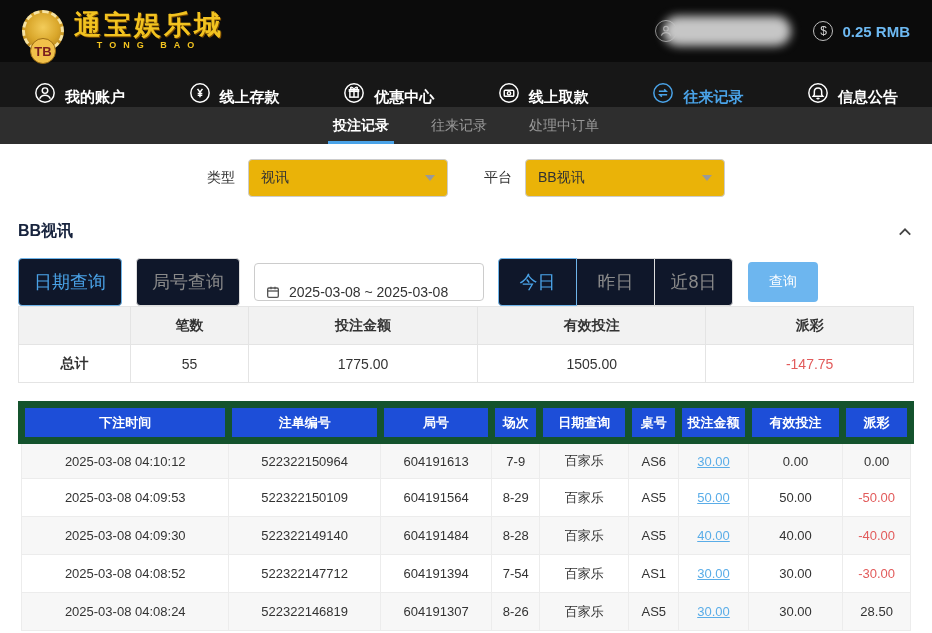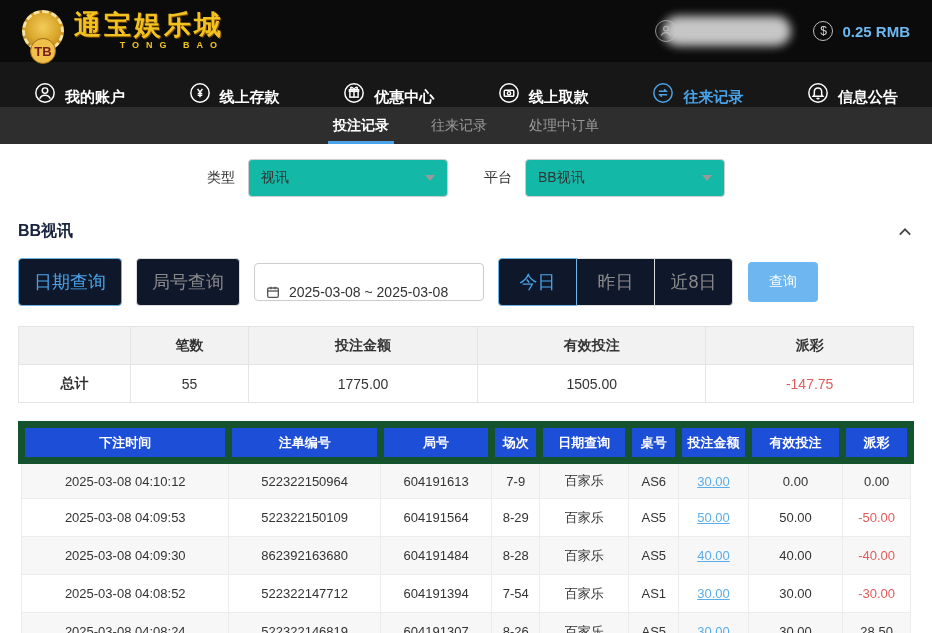--- a/index.html
+++ b/index.html
@@ -12,21 +12,21 @@
   .logo { display:flex; align-items:center; gap:10px; }
   .chip { width:42px; height:42px; border-radius:50%;
     background:radial-gradient(circle at 50% 40%, #f3cc5a 0%, #d9a62a 55%, #a8781a 100%);
     border:3px dashed #f7e3a1; display:flex; align-items:center; justify-content:center; }
   .chip span { font-size:13px; font-weight:bold; color:#7a1f1f; background:#f1c04a;
     border:1px solid #9c6d14; border-radius:50%; width:26px; height:26px;
     display:flex; align-items:center; justify-content:center;margin-top:40px; }
   .logo-text { display:flex; flex-direction:column; line-height:1.05; }
   .logo-cn { font-size:27px; font-weight:bold; color:#f2c320; letter-spacing:3px;
     text-shadow:1px 1px 0 #7a4a00; }
-  .logo-en { font-size:9px; font-weight:bold; color:#f2c320; letter-spacing:7px; margin-top:2px; text-align:right; }
+  .logo-en { font-size:9px; font-weight:bold; color:#f2c320; letter-spacing:7px; margin-top:2px; text-align:center; }
   .header-right { display:flex; align-items:center; }
   .profile-icon { width:22px; height:22px; border-radius:50%; border:1.5px solid #8a8a8a;
     display:flex; align-items:center; justify-content:center; color:#9a9a9a; position:relative; z-index:0;}
   .redacted { width:128px; height:30px; background:#c6c6c6; border-radius:15px;
     filter:blur(5px); margin-left:-14px; position:relative; z-index:1; }
   .dollar-icon { width:20px; height:20px; border-radius:50%; border:1.5px solid #bdbdbd;
     color:#d5d5d5; font-size:12px; display:flex; align-items:center; justify-content:center;
     margin-left:22px; }
   .balance { color:#6db9f2; font-size:15px; margin-left:9px; font-weight:bold; }
 
@@ -47,21 +47,21 @@
   .sub-tab.active::after { content:""; position:absolute; left:0; right:0; bottom:0;
     height:3px; background:#4aa3e8; }
 
   
   .content { padding:0 18px; }
 
   .filter-row { margin-top:15px; display:flex; align-items:center; justify-content:center; }
   .filter-label { font-size:14px; color:#333; margin-right:13px; }
   .dropdown { width:200px; height:38px; border:1px solid #ccc; border-radius:4px;
     display:flex; align-items:center; justify-content:space-between; padding:0 12px;
-    font-size:14px; color:#333; background:#14b8a6; cursor:pointer; }
+    font-size:14px; color:#333; background:#eab308; cursor:pointer; }
   .caret { width:0; height:0; border-left:5px solid transparent; border-right:5px solid transparent;
     border-top:6px solid #999; }
   .filter-gap { width:36px; }
 
   .section-header { margin-top:24px; display:flex; align-items:center; justify-content:space-between; }
   .section-title { font-size:16px; font-weight:bold; color:#17233d; }
   .chevron-up { color:#444; cursor:pointer; display:flex; }
 
   .toolbar { margin-top:16px; display:flex; align-items:center; }
   .btn { height:48px; border-radius:4px; background:#0f172a; font-size:18px; padding:0 15px;
@@ -75,21 +75,21 @@
   .quick-group { display:flex; margin-left:14px; }
   .quick-group .btn { border-radius:0; width:79px; padding:0; }
   .quick-group .btn:first-child { border-radius:4px 0 0 4px; }
   .quick-group .btn:last-child { border-radius:0 4px 4px 0; }
   .qg-active { border:1px solid #6fb5ea; color:#4aa3e8; z-index:1; }
   .qg-plain { border:1px solid #ddd; color:#8a8a8a; margin-left:-1px; }
   .btn-search { margin-left:15px; width:70px; height:40px; background:#6db6ef; color:#fff;
     border:none; font-size:14px; }
 
   
-  .summary-table { width:100%; margin-top:20px; border-collapse:collapse; font-size:14px; }
+  .summary-table { width:100%; border-collapse:collapse; font-size:14px; }
   .summary-table th, .summary-table td { border:1px solid #e4e4e4; height:38px;
     text-align:center; color:#333; }
   .summary-table th { background:#f2f2f2; font-weight:bold; }
   .summary-table td { background:#fff; }
 
   
   .detail-table { width:100%; margin-top:18px; border-collapse:collapse; font-size:13px; }
   .detail-table th { background:#1d4ed8; color:#fff; font-weight:bold; height:36px;
     text-align:center; border:7px solid #14532d; font-size:13px; }
   .detail-table td { height:38px; text-align:center; color:#333;
@@ -304,21 +304,21 @@
       <td>604191564</td>
       <td>8-29</td>
       <td>百家乐</td>
       <td>AS5</td>
       <td><span class="bet-link">50.00</span></td>
       <td>50.00</td>
       <td class="neg">-50.00</td>
     </tr>
     <tr>
       <td>2025-03-08 04:09:30</td>
-      <td>862392163680</td>
+      <td>522322149140</td>
       <td>604191484</td>
       <td>8-28</td>
       <td>百家乐</td>
       <td>AS5</td>
       <td><span class="bet-link">40.00</span></td>
       <td>40.00</td>
       <td class="neg">-40.00</td>
     </tr>
     <tr>
       <td>2025-03-08 04:08:52</td>

